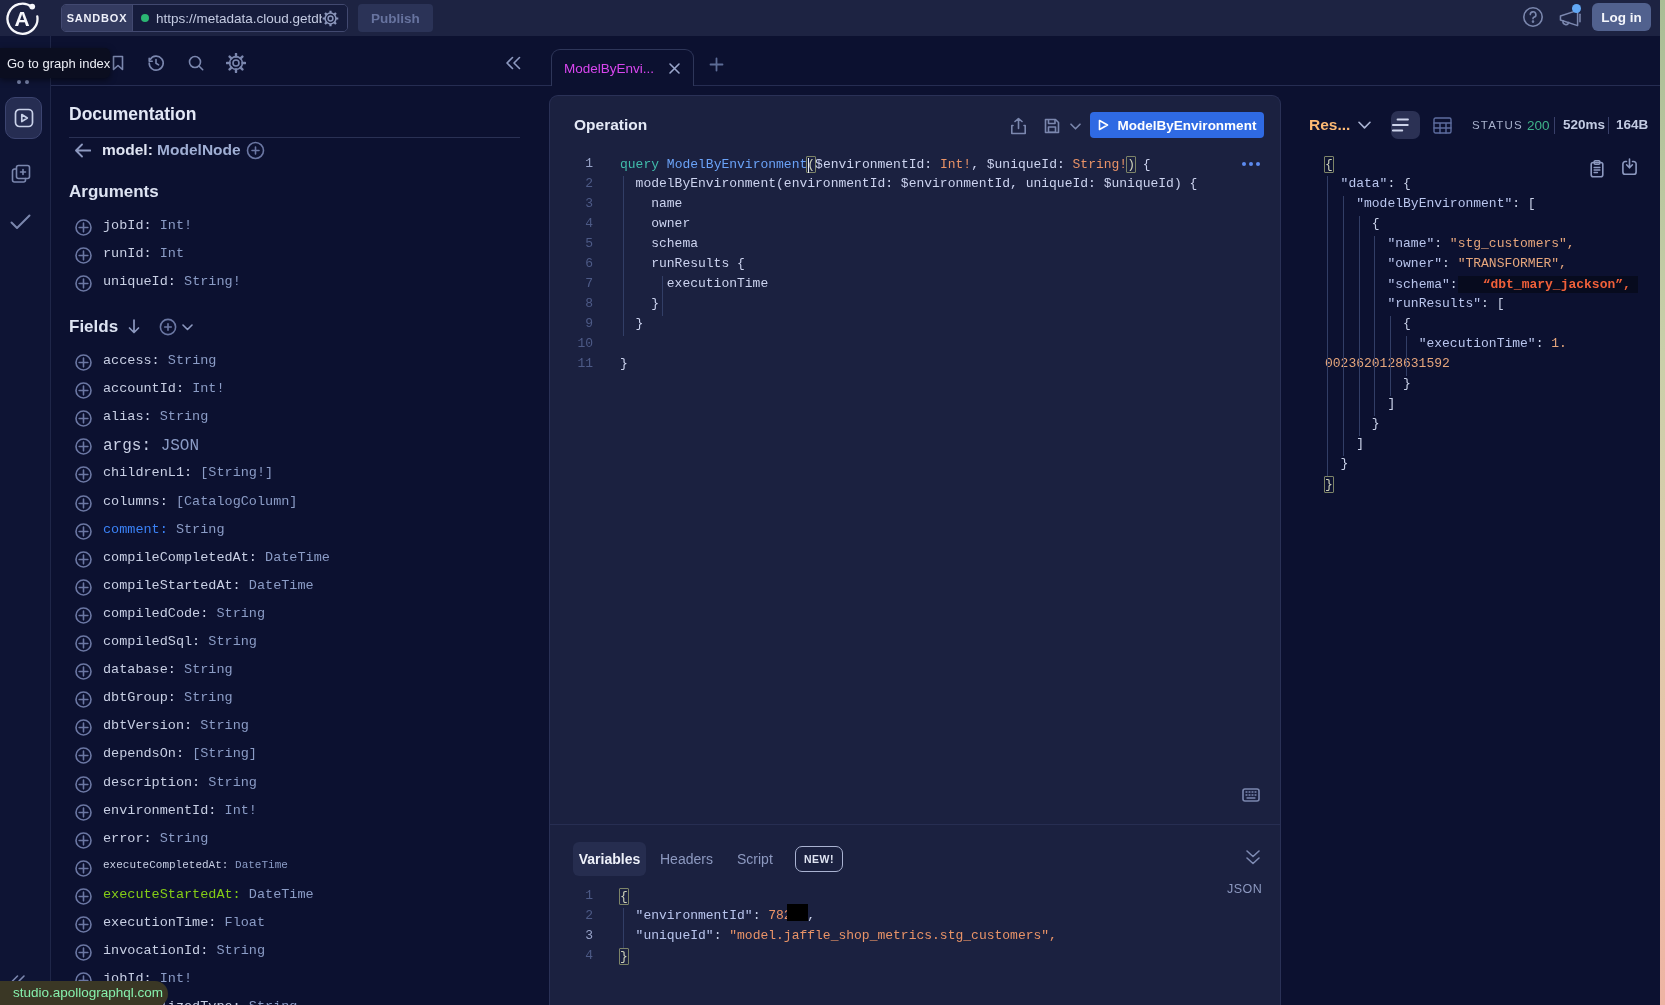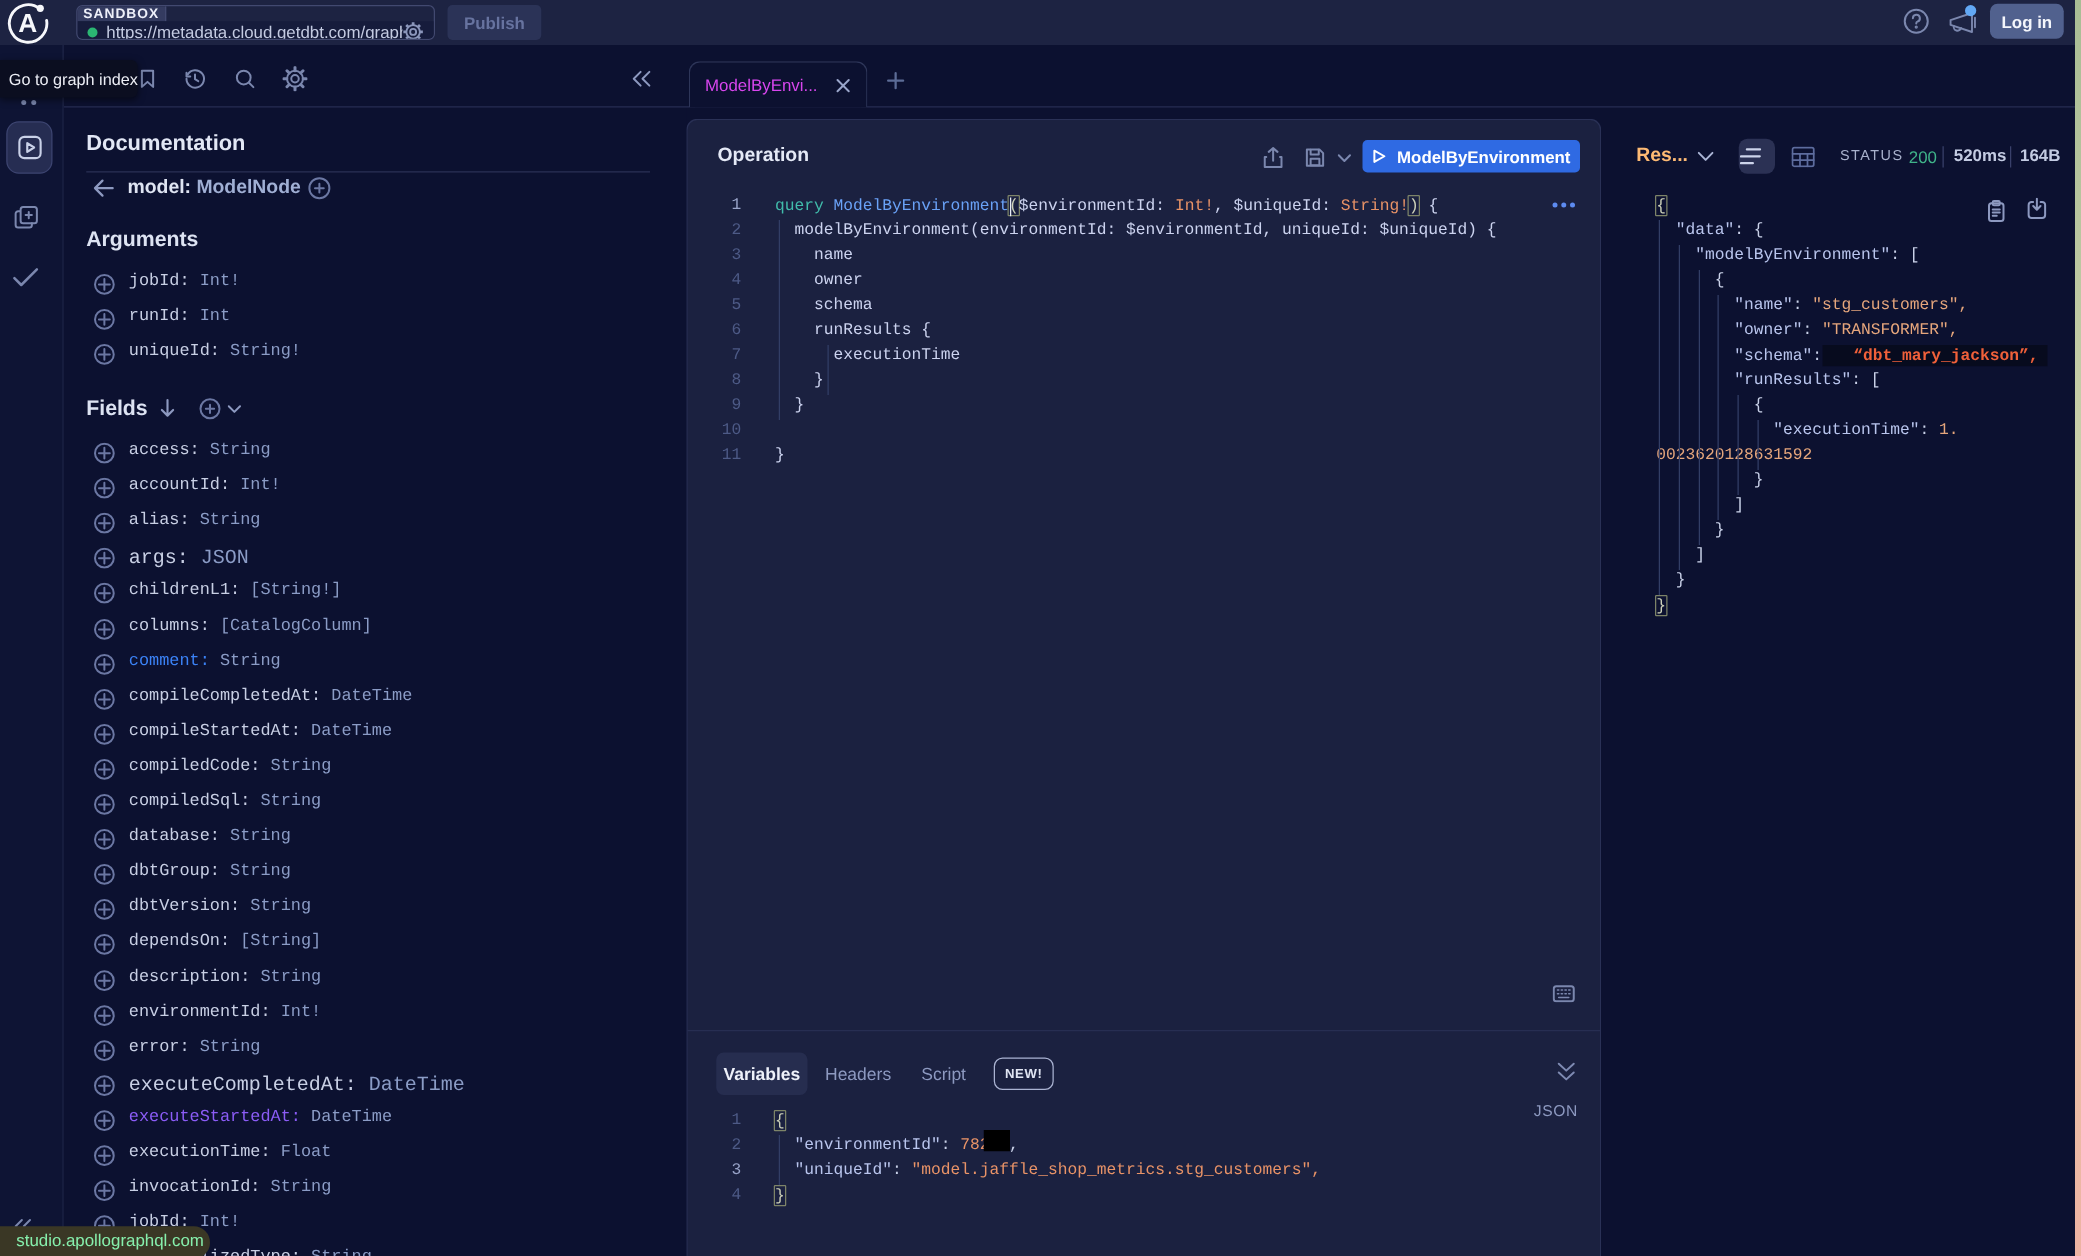--- a/index.html
+++ b/index.html
@@ -18,21 +18,21 @@
 <div class="abs" style="left:51px;top:85px;width:498px;height:920px;background:#0c1130;"></div>
 
 <div class="abs" style="left:51px;top:85px;width:1614px;height:1px;background:#262d52;"></div>
 
 <svg class="abs" style="left:5px;top:1px;" width="35" height="35" viewBox="0 0 35 35">
   <path d="M32.3,15.4 A15.0,15.0 0 1 1 26.8,6.0" stroke="#f6f7fb" stroke-width="2.3" fill="none" stroke-linecap="round"></path>
   <circle cx="27.2" cy="5.6" r="2.9" fill="#f6f7fb"></circle>
   <text x="17.2" y="24.5" text-anchor="middle" font-family="Liberation Sans" font-size="21" font-weight="bold" fill="#f6f7fb">A</text>
 </svg>
 
-<div class="abs" style="left:61px;top:4px;width:287px;height:28px;border:1px solid #424970;border-radius:5px;display:flex;overflow:hidden;flex-direction:column;">
+<div class="abs" style="left:61px;top:4px;width:287px;height:28px;border:1px solid #424970;border-radius:5px;display:flex;overflow:hidden;">
   <div style="width:71px;background:#343b60;display:flex;align-items:center;justify-content:center;border-right:1px solid #424970;">
     <span style="font-size:11px;font-weight:bold;letter-spacing:0.8px;color:#eef0fa;">SANDBOX</span>
   </div>
   <div style="flex:1;min-width:0;background:#161c3c;display:flex;align-items:center;padding:0 8px;">
     <span style="width:8px;height:8px;border-radius:50%;background:#2bb673;margin-right:7px;flex:none;"></span>
     <span style="font-size:13.5px;color:#c4cbe2;white-space:nowrap;overflow:hidden;flex:1;min-width:0;">https://metadata.cloud.getdbt.com/graphql</span>
     <svg width="17" height="17" viewBox="0 0 17 17" style="flex:none;stroke:#8b96bb;fill:none;stroke-width:1.5;">
       <circle cx="8.5" cy="8.5" r="2.4"></circle>
       <circle cx="8.5" cy="8.5" r="5.4"></circle>
       <g stroke-width="2.2">
@@ -252,26 +252,26 @@
     <div class="abs mono" style="left:103px;top:802.6px;font-size:13.5px;"><span style="color:#c8cfe4;">environmentId:</span> <span style="color:#8b9cc6;">Int!</span></div>
     <svg class="abs icon" style="left:75px;top:831.7px;stroke:#6b77a3;" width="17" height="17" viewBox="0 0 17 17">
       <circle cx="8.5" cy="8.5" r="7.5"></circle>
       <path d="M8.5 4.15v8.7M4.15 8.5h8.7"></path>
     </svg>
     <div class="abs mono" style="left:103px;top:830.7px;font-size:13.5px;"><span style="color:#c8cfe4;">error:</span> <span style="color:#8b9cc6;">String</span></div>
     <svg class="abs icon" style="left:75px;top:859.8px;stroke:#6b77a3;" width="17" height="17" viewBox="0 0 17 17">
       <circle cx="8.5" cy="8.5" r="7.5"></circle>
       <path d="M8.5 4.15v8.7M4.15 8.5h8.7"></path>
     </svg>
-    <div class="abs mono" style="left:103px;top:858.8px;font-size:16px;"><span style="color:#c8cfe4;">executeCompletedAt:</span> <span style="color:#8b9cc6;">DateTime</span></div>
+    <div class="abs mono" style="left:103px;top:858.8px;font-size:11px;"><span style="color:#c8cfe4;">executeCompletedAt:</span> <span style="color:#8b9cc6;">DateTime</span></div>
     <svg class="abs icon" style="left:75px;top:887.9px;stroke:#6b77a3;" width="17" height="17" viewBox="0 0 17 17">
       <circle cx="8.5" cy="8.5" r="7.5"></circle>
       <path d="M8.5 4.15v8.7M4.15 8.5h8.7"></path>
     </svg>
-    <div class="abs mono" style="left:103px;top:886.9px;font-size:13.5px;"><span style="color:#8b5cf6;">executeStartedAt:</span> <span style="color:#8b9cc6;">DateTime</span></div>
+    <div class="abs mono" style="left:103px;top:886.9px;font-size:13.5px;"><span style="color:#84cc16;">executeStartedAt:</span> <span style="color:#8b9cc6;">DateTime</span></div>
     <svg class="abs icon" style="left:75px;top:916px;stroke:#6b77a3;" width="17" height="17" viewBox="0 0 17 17">
       <circle cx="8.5" cy="8.5" r="7.5"></circle>
       <path d="M8.5 4.15v8.7M4.15 8.5h8.7"></path>
     </svg>
     <div class="abs mono" style="left:103px;top:915px;font-size:13.5px;"><span style="color:#c8cfe4;">executionTime:</span> <span style="color:#8b9cc6;">Float</span></div>
     <svg class="abs icon" style="left:75px;top:944.1px;stroke:#6b77a3;" width="17" height="17" viewBox="0 0 17 17">
       <circle cx="8.5" cy="8.5" r="7.5"></circle>
       <path d="M8.5 4.15v8.7M4.15 8.5h8.7"></path>
     </svg>
     <div class="abs mono" style="left:103px;top:943.1px;font-size:13.5px;"><span style="color:#c8cfe4;">invocationId:</span> <span style="color:#8b9cc6;">String</span></div>

